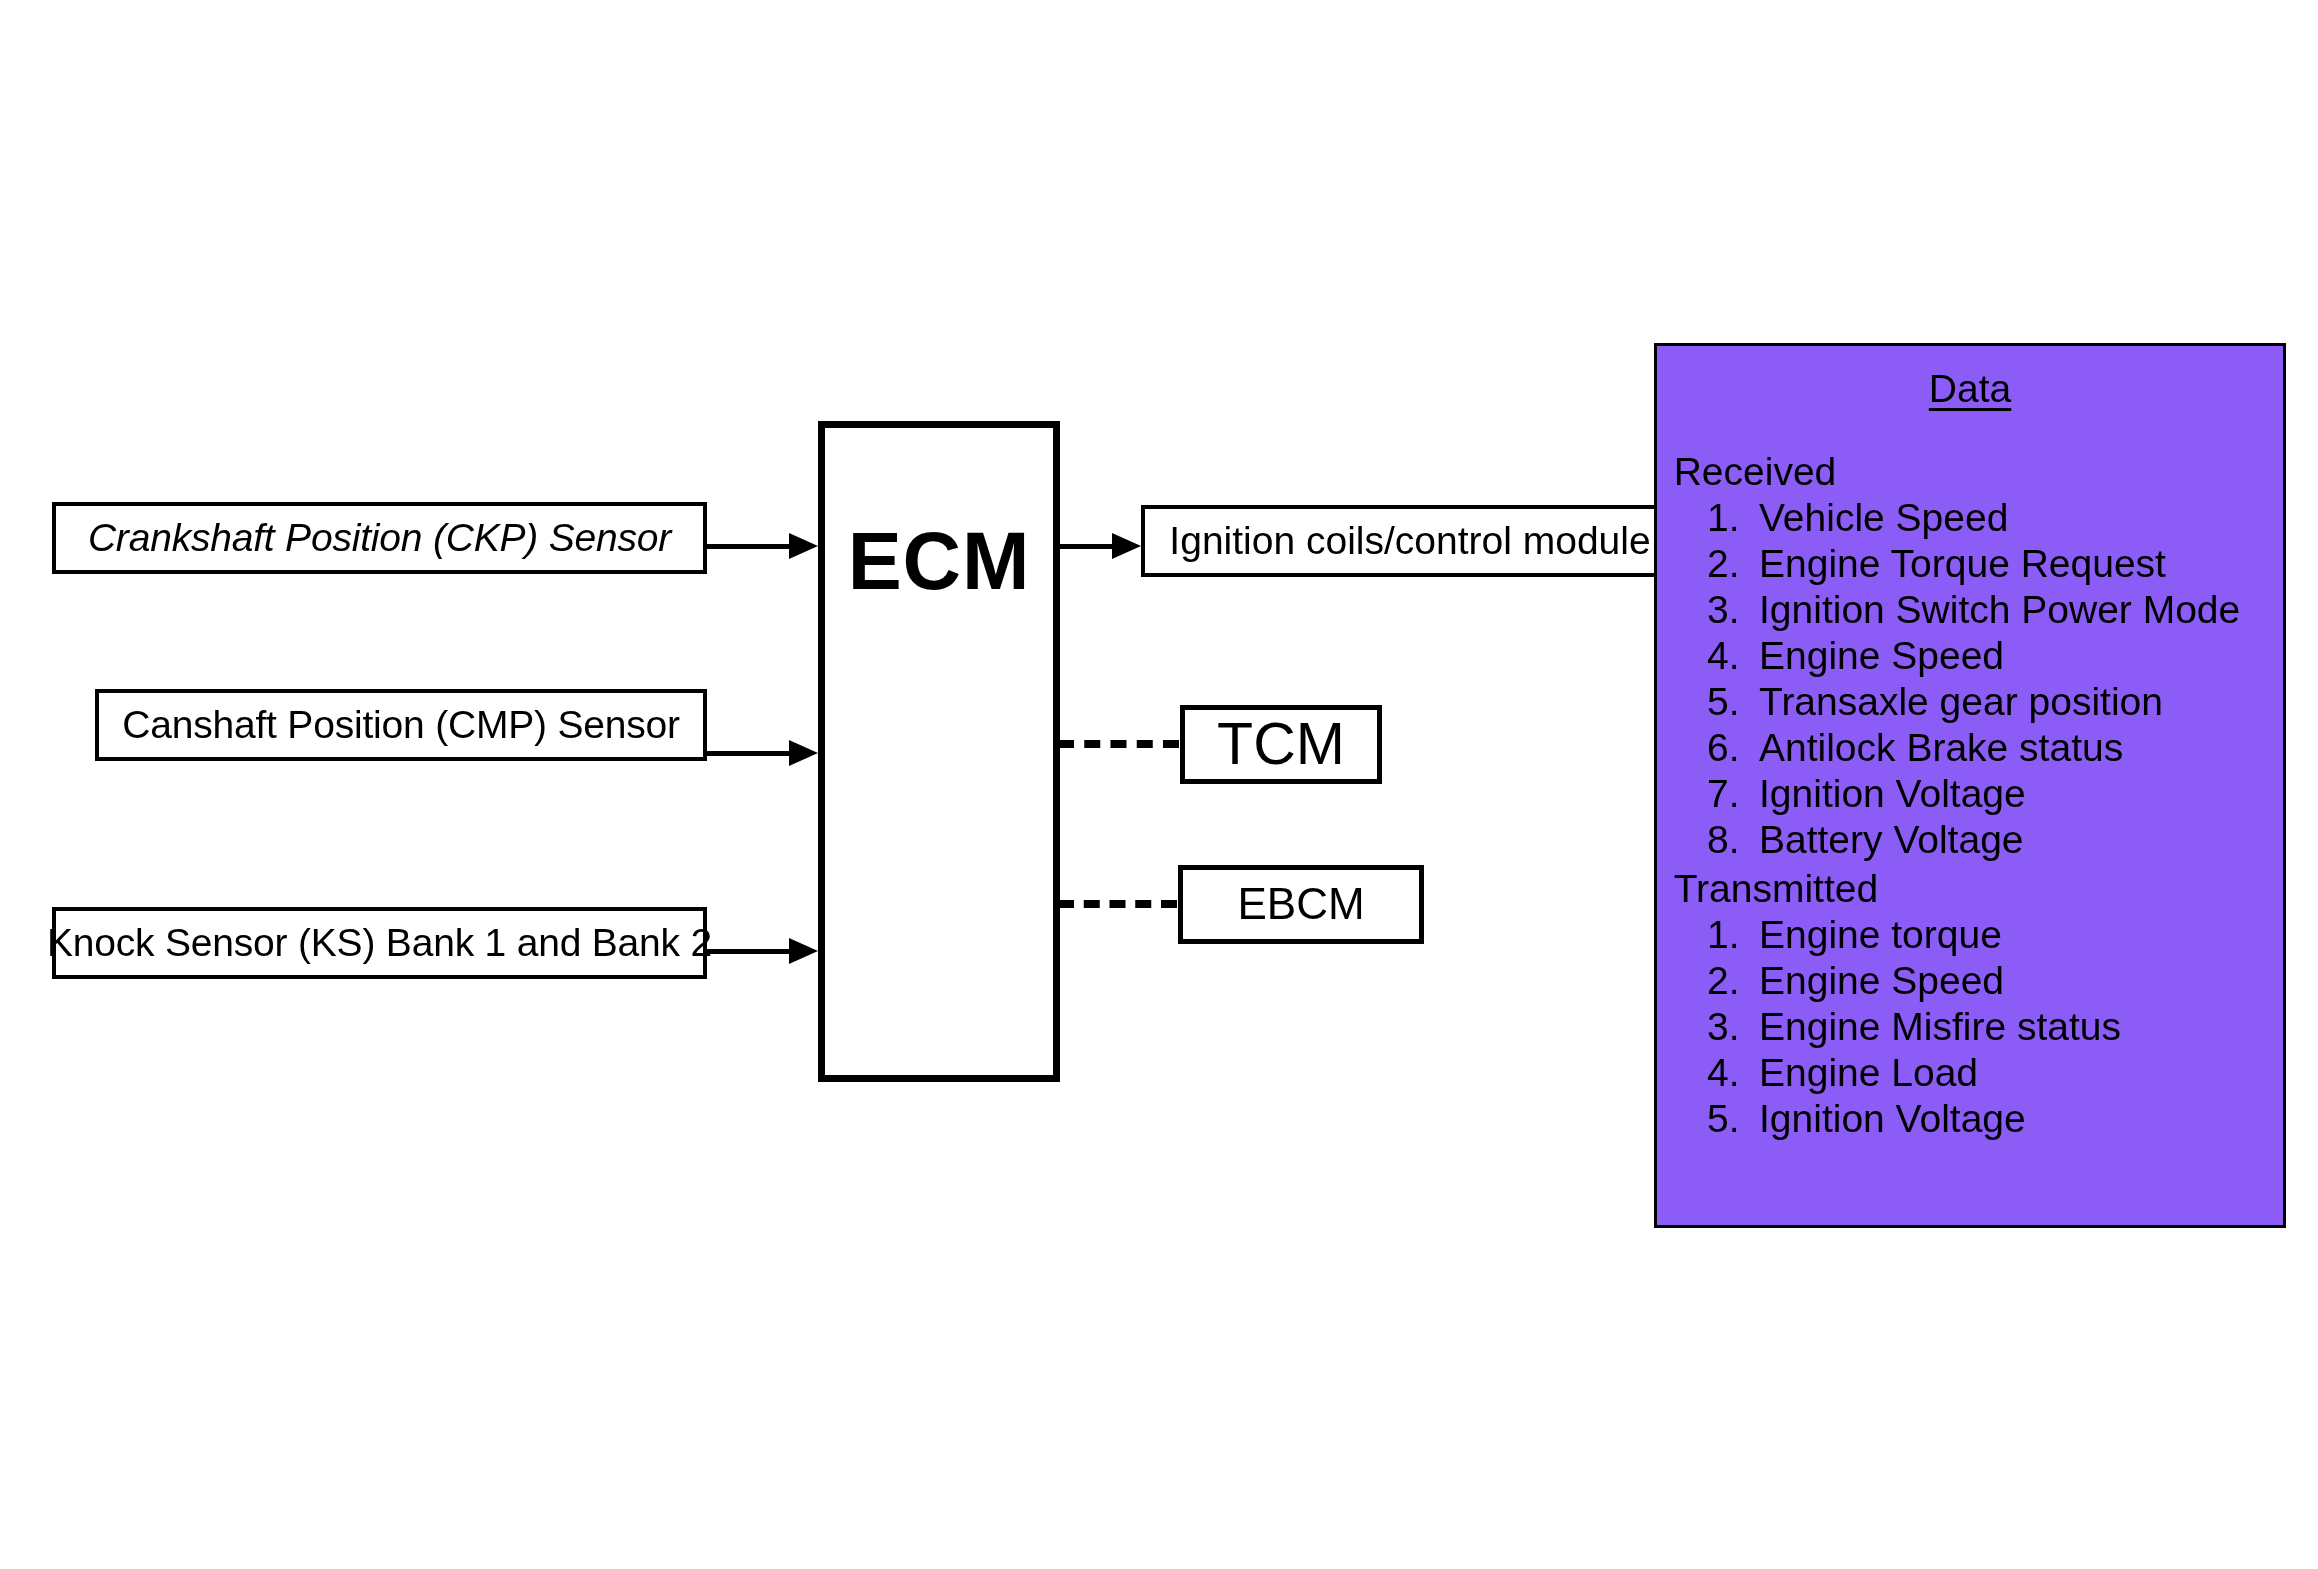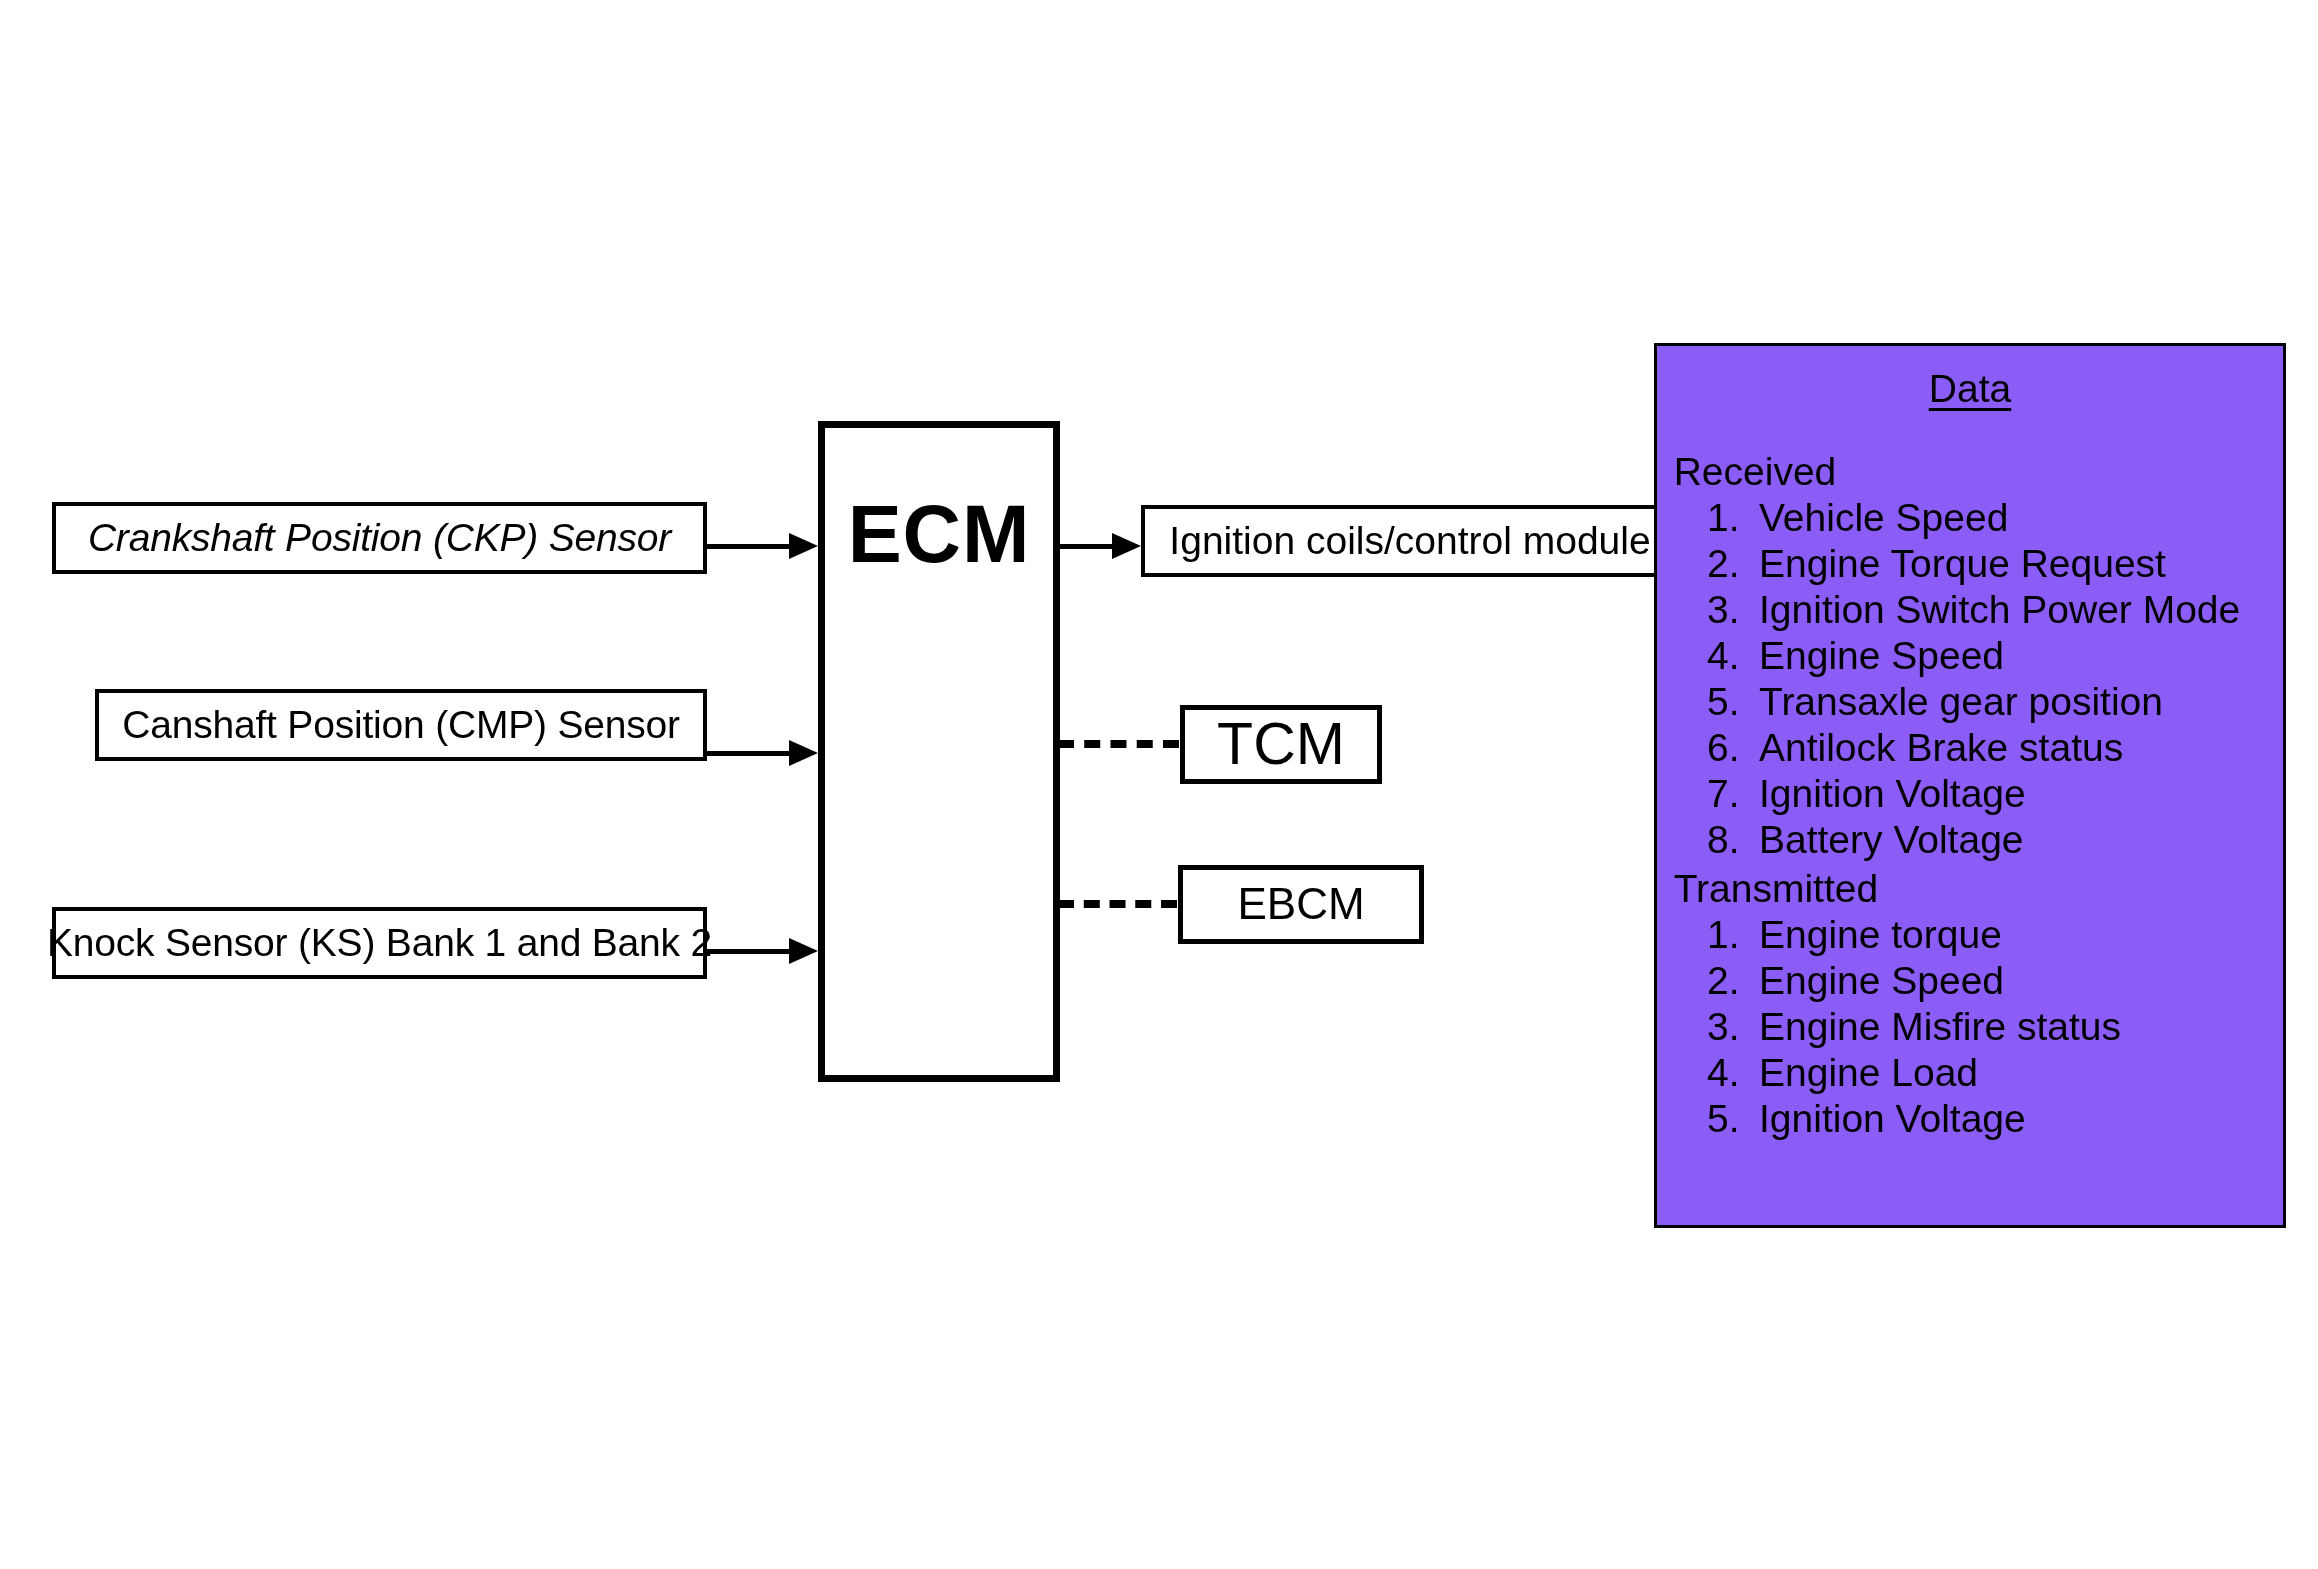--- a/index.html
+++ b/index.html
@@ -50,21 +50,21 @@
 
   
   #box-ecm {
     left: 818px;
     top: 421px;
     width: 242px;
     height: 661px;
     border-width: 7.6px;
     align-items: flex-start;
     justify-content: center;
-    padding-top: 66px;
+    padding-top: 93px;
   }
   #box-ecm .box-label {
     font-size: 81px;
     font-weight: bold;
     letter-spacing: 0.8px;
     line-height: 1;
   }
 
   
   #box-ign {

